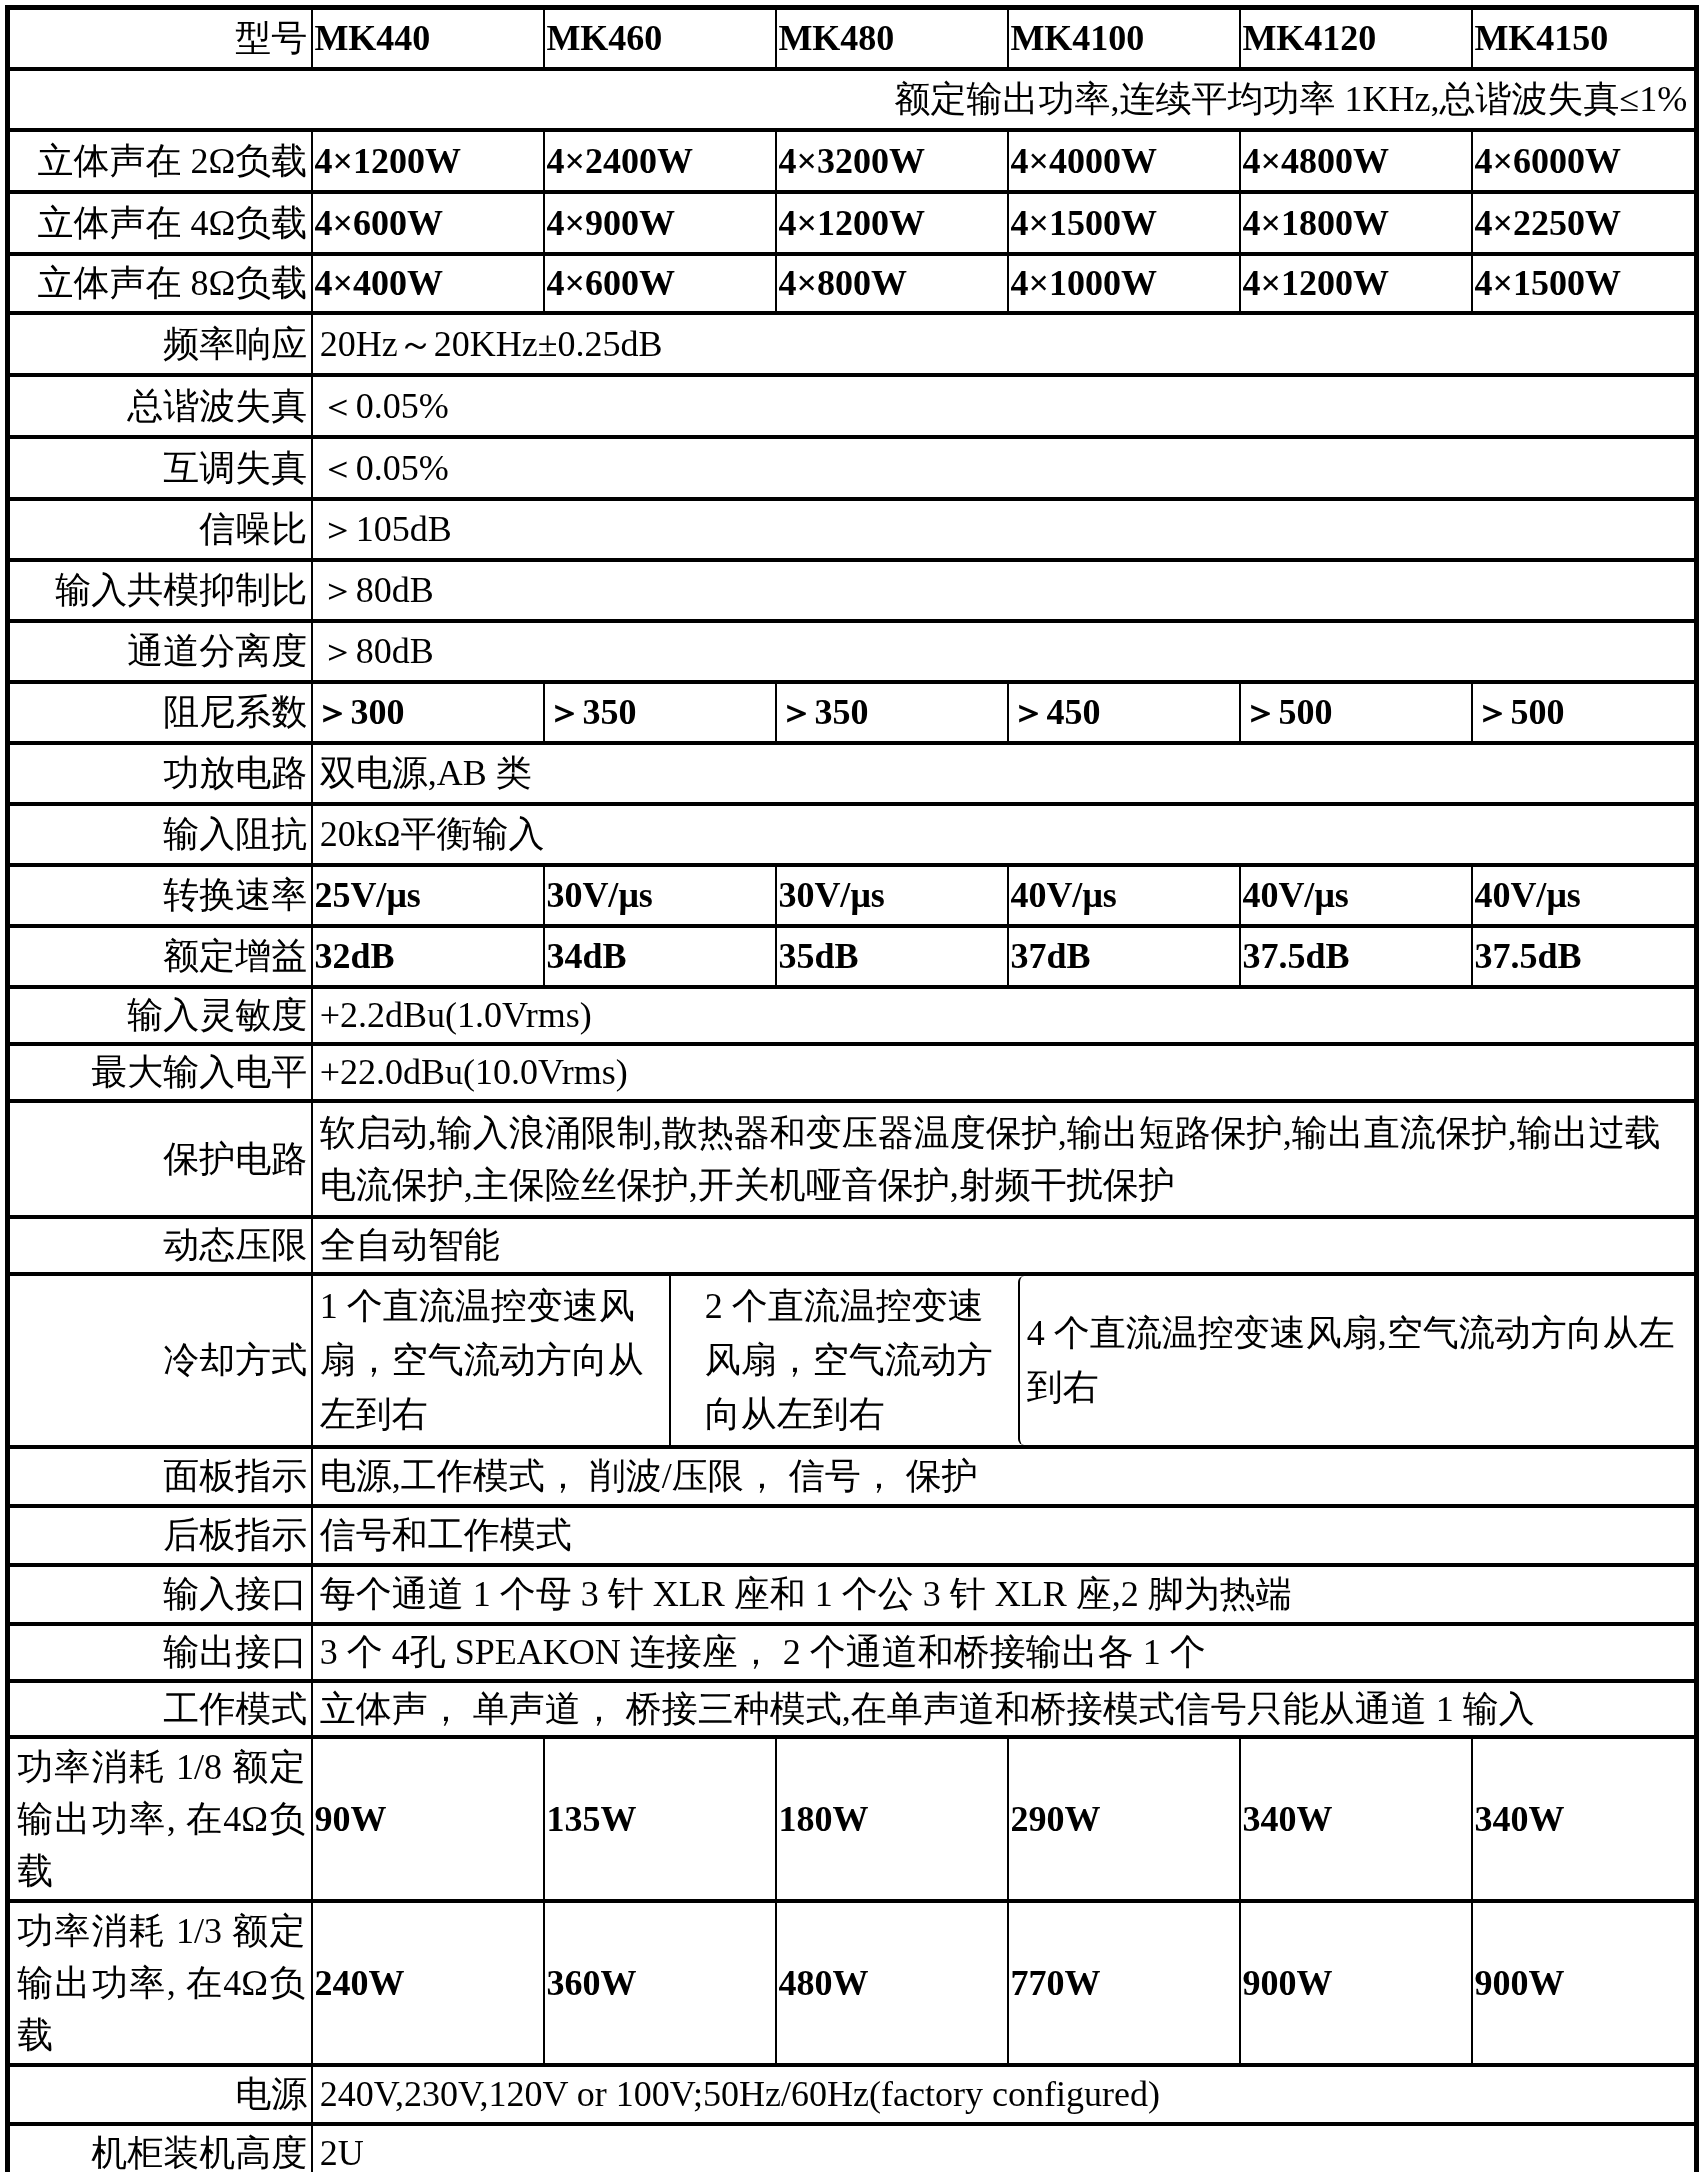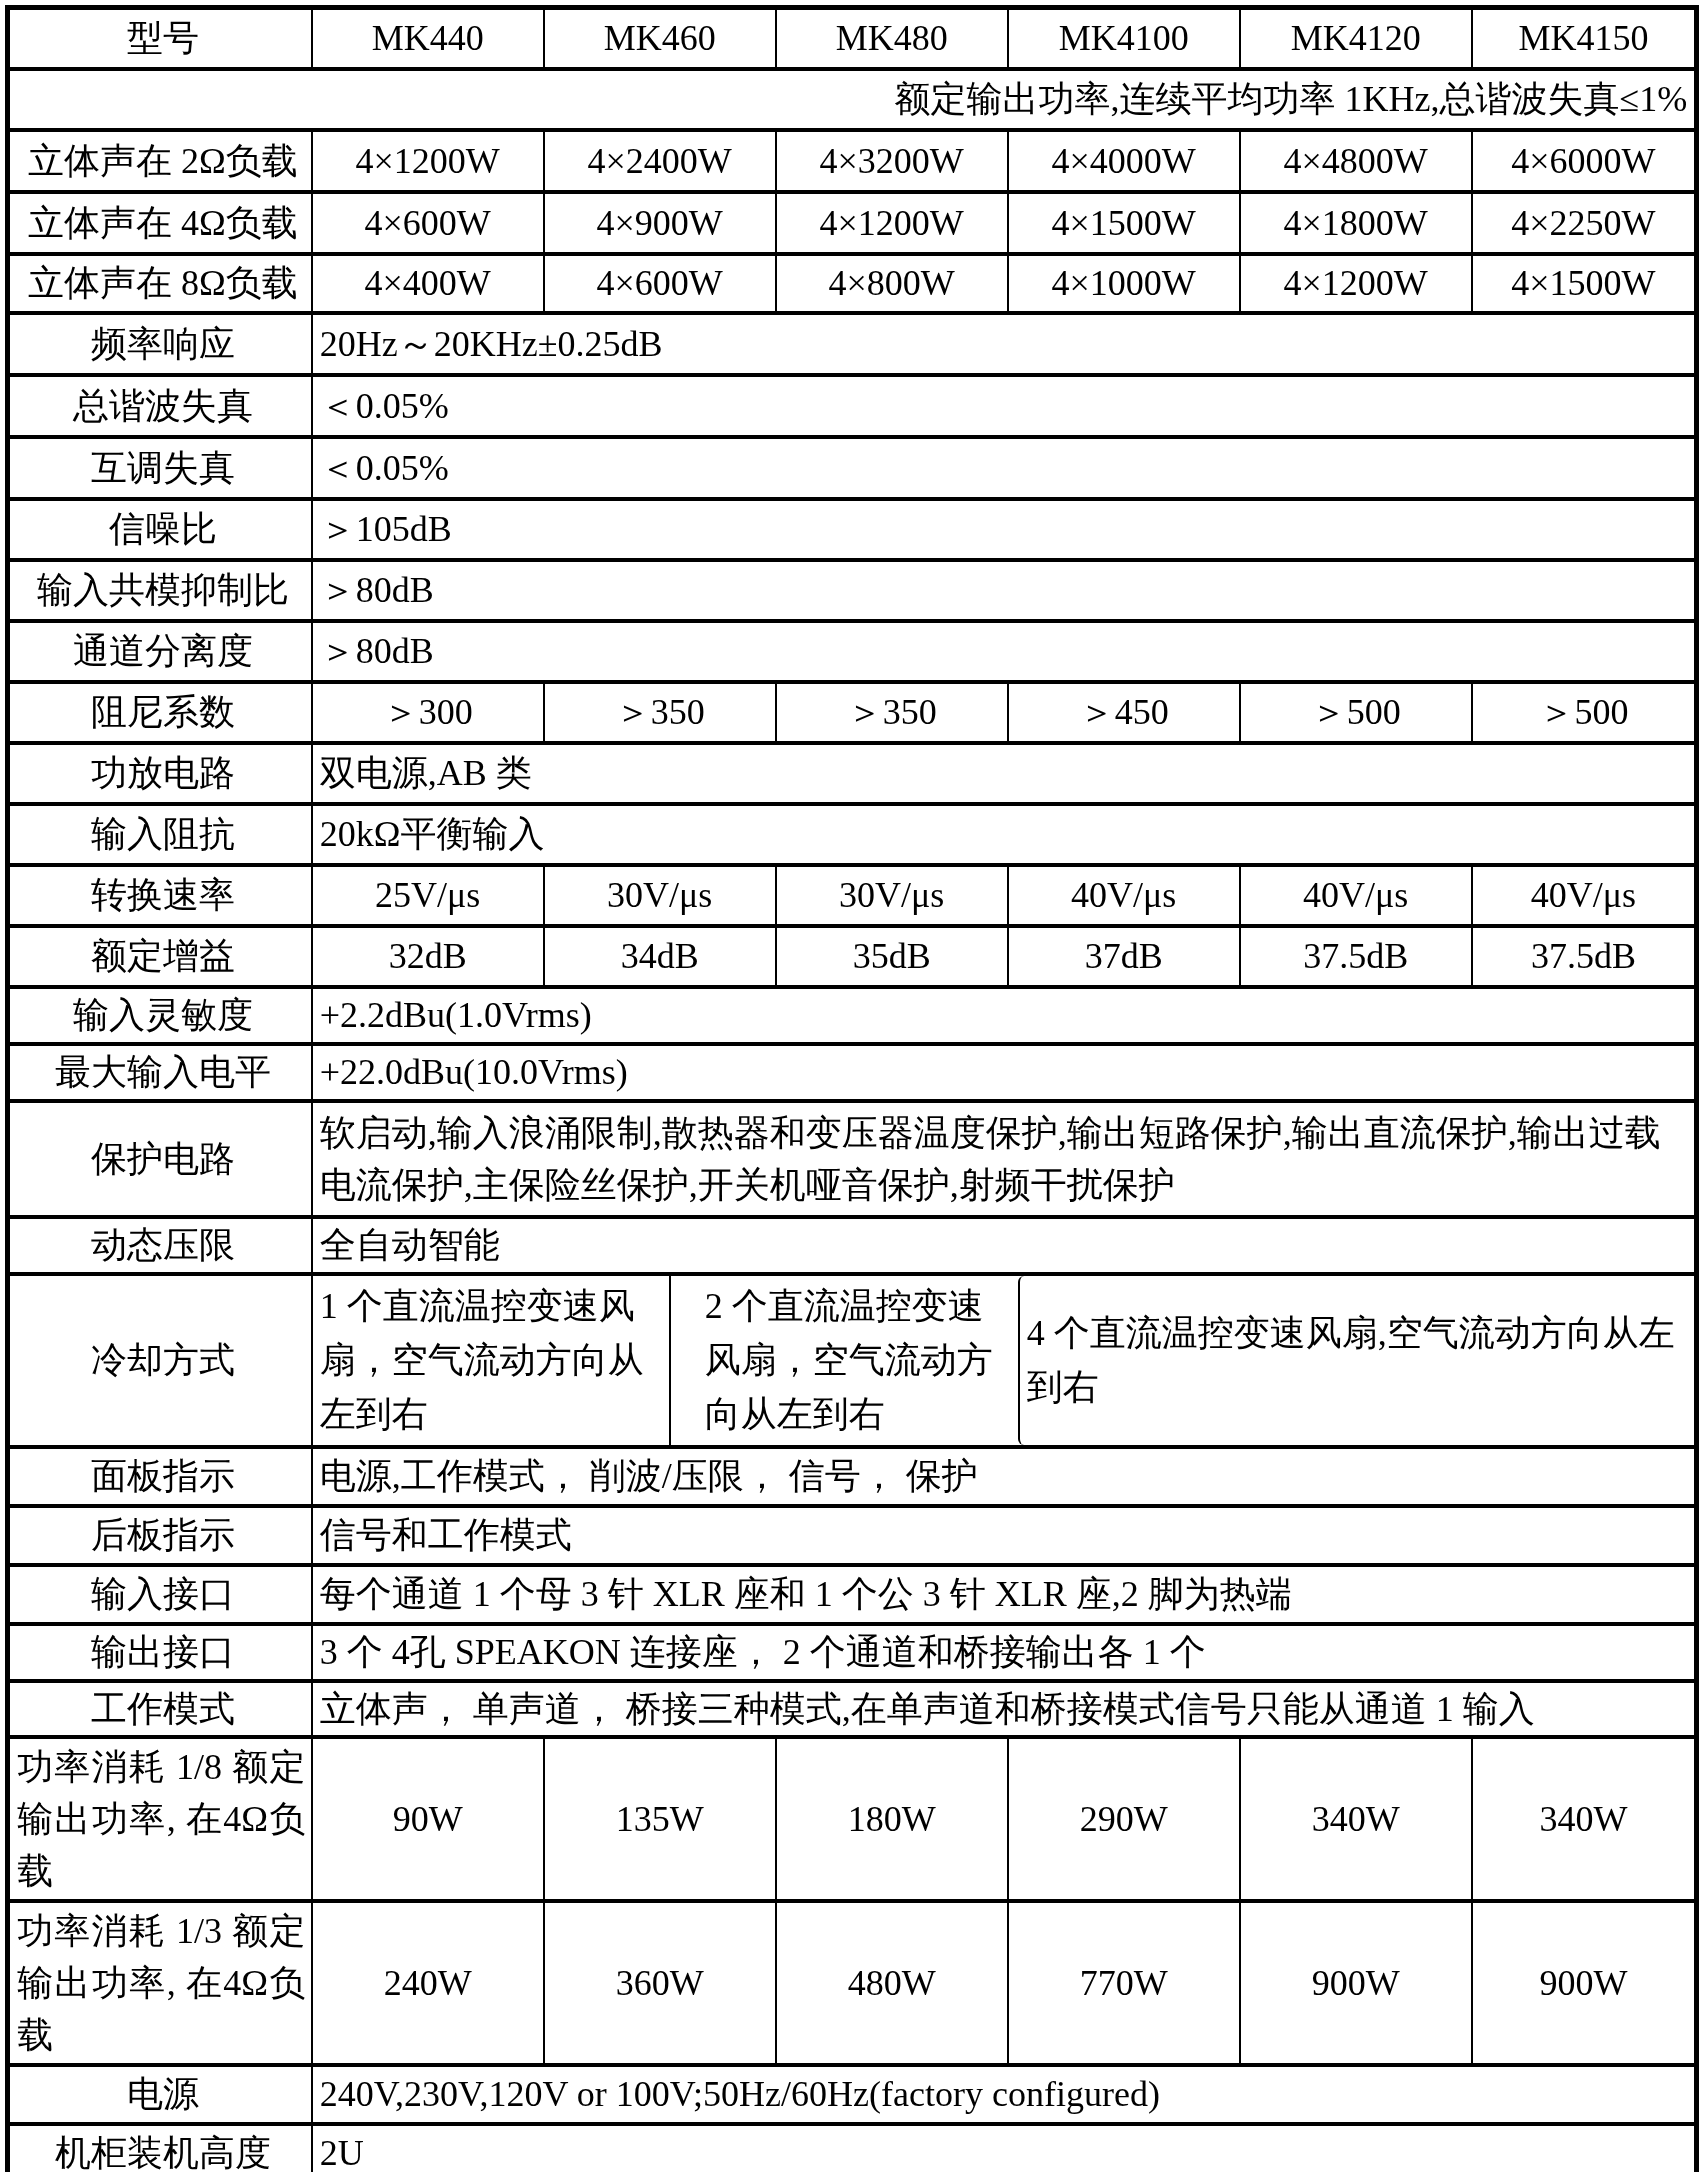--- a/index.html
+++ b/index.html
@@ -19,22 +19,22 @@
   td{
     border:2.6px solid #000;
     border-top-width:4.3px;
     border-bottom-width:4.3px;
     font-size:36px;
     line-height:1.45;
     vertical-align:middle;
     overflow:hidden;
     word-break:break-all;
   }
-  td.label{text-align:center;padding:0 3.5px 0 8.6px;}
-  td.center{text-align:center;padding:0 1.7px;}
+  td.label{text-align:right;padding:0 3.5px 0 8.6px;}
+  td.center{text-align:left;padding:0 1.7px;font-weight:bold;}
   td.merged{text-align:left;padding:0 7px 0 7px;}
   td.fullspan{text-align:right;padding:0 7px 0 8.6px;}
   td.justify{text-align:justify;text-justify:inter-character;padding:0 5.2px 0 7px;}
   
   td.cooling-wrap{padding:0;}
   .cool-grid{display:flex;width:100%;height:100%;min-height:164px;align-items:stretch;}
   .cool-cell{
     display:flex;align-items:center;
     padding:0 5.2px 0 7px;box-sizing:border-box;
     font-size:36px;line-height:1.5;

